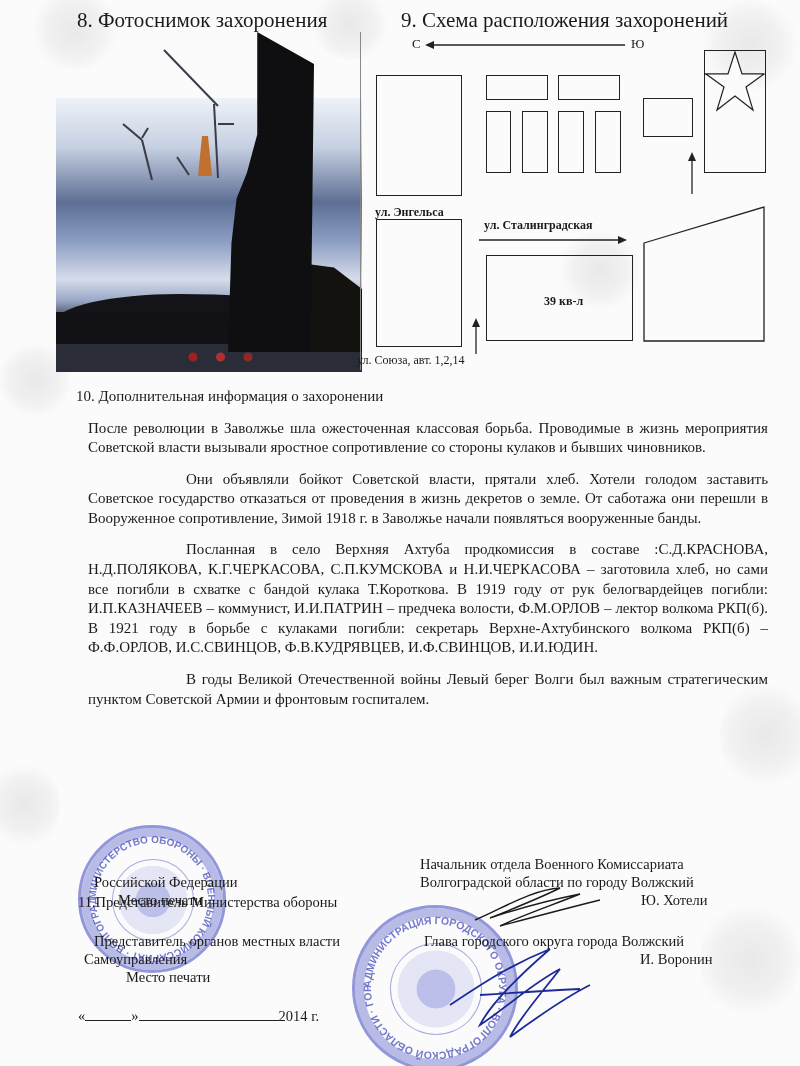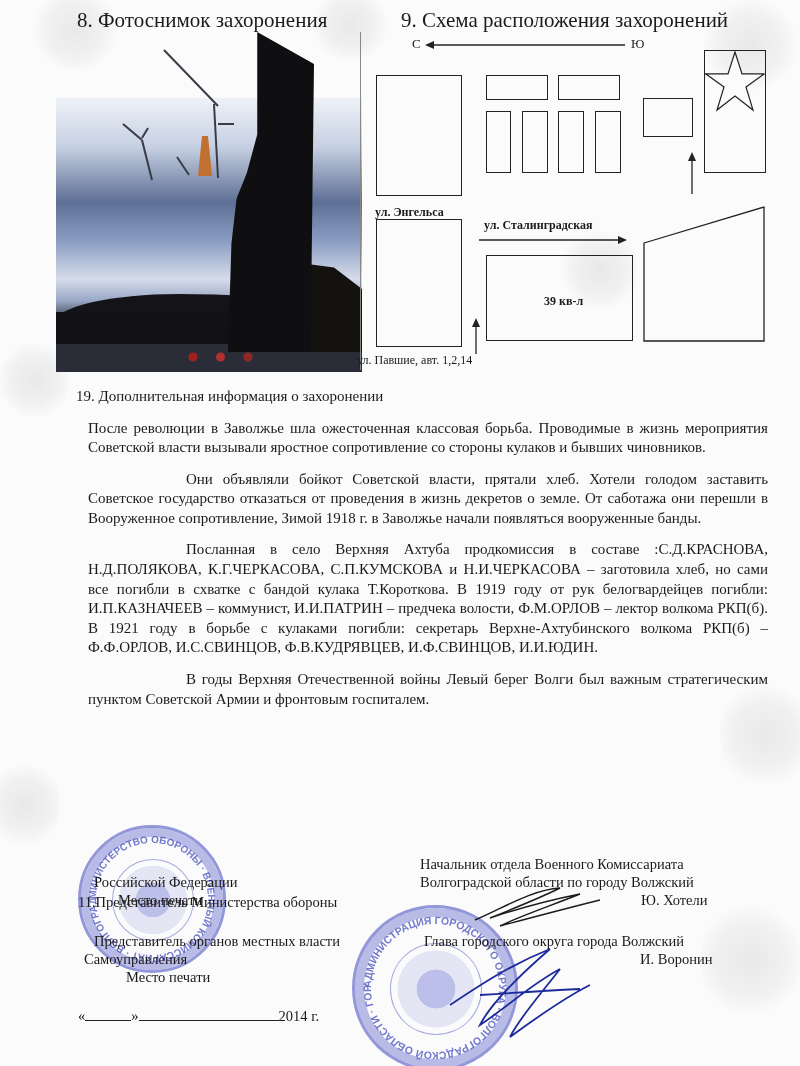--- a/index.html
+++ b/index.html
@@ -106,28 +106,28 @@
 </svg>
 <div class="box" style="left:486px;top:255px;width:145px;height:84px;"></div>
 <div class="lbl" style="left:544px;top:294px;">39 кв-л</div>
 <svg class="abs" style="left:642px;top:205px;" width="126" height="138">
   <polygon points="2,38 122,2 122,136 2,136" fill="none" stroke="#222" stroke-width="1.3"></polygon>
 </svg>
 <svg class="abs" style="left:470px;top:318px;" width="12" height="36">
   <line x1="6" y1="4" x2="6" y2="36" stroke="#222" stroke-width="1.3"></line>
   <polygon points="6,0 2,9 10,9" fill="#222"></polygon>
 </svg>
-<div class="abs" style="left:357px;top:353px;font-size:12px;">ул. Павшие, авт. 1,2,14</div>
+<div class="abs" style="left:357px;top:353px;font-size:12px;">ул. Союза, авт. 1,2,14</div>
 
 <div id="info">
-  <div class="title">19. Дополнительная информация о захоронении</div>
+  <div class="title">10. Дополнительная информация о захоронении</div>
   <p>После революции в Заволжье шла ожесточенная классовая борьба. Проводимые  в жизнь мероприятия Советской власти вызывали яростное сопротивление со стороны кулаков и бывших чиновников.</p>
   <p class="ind">Они объявляли бойкот Советской власти, прятали хлеб. Хотели голодом заставить Советское государство отказаться от проведения в жизнь декретов о земле. От саботажа они  перешли в Вооруженное сопротивление, Зимой  1918 г.  в Заволжье  начали  появляться вооруженные  банды.</p>
   <p class="ind">Посланная в село Верхняя Ахтуба продкомиссия в составе :С.Д.КРАСНОВА, Н.Д.ПОЛЯКОВА, К.Г.ЧЕРКАСОВА, С.П.КУМСКОВА  и  Н.И.ЧЕРКАСОВА – заготовила хлеб, но сами все погибли в схватке с бандой кулака  Т.Короткова.  В  1919 году  от рук белогвардейцев погибли: И.П.КАЗНАЧЕЕВ – коммунист,  И.И.ПАТРИН – предчека волости, Ф.М.ОРЛОВ – лектор волкома РКП(б). В 1921 году в борьбе с кулаками погибли: секретарь Верхне-Ахтубинского волкома РКП(б) – Ф.Ф.ОРЛОВ, И.С.СВИНЦОВ, Ф.В.КУДРЯВЦЕВ, И.Ф.СВИНЦОВ, И.И.ЮДИН.</p>
-  <p class="ind">В  годы Верхняя Отечественной войны  Левый берег Волги был важным стратегическим пунктом Советской Армии  и  фронтовым  госпиталем.</p>
+  <p class="ind">В  годы Великой Отечественной войны  Левый берег Волги был важным стратегическим пунктом Советской Армии  и  фронтовым  госпиталем.</p>
 </div>
 
 <div class="stamp" style="left:78px;top:825px;width:142px;height:142px;">
   <div class="inner"></div>
   <svg class="ring-text" viewBox="0 0 142 142">
     <defs>
         <path id="c1" d="M71,71 m-56,0 a56,56 0 1,1 112,0 a56,56 0 1,1 -112,0"></path>
       </defs>
     <text font-size="10" fill="rgba(55,65,185,.7)" font-family="Liberation Sans,sans-serif" font-weight="bold"><textPath href="#c1">МИНИСТЕРСТВО ОБОРОНЫ · ВОЕННЫЙ КОМИССАРИАТ · ВОЛГОГРАДСКОЙ ОБЛАСТИ</textPath></text>
   </svg>

